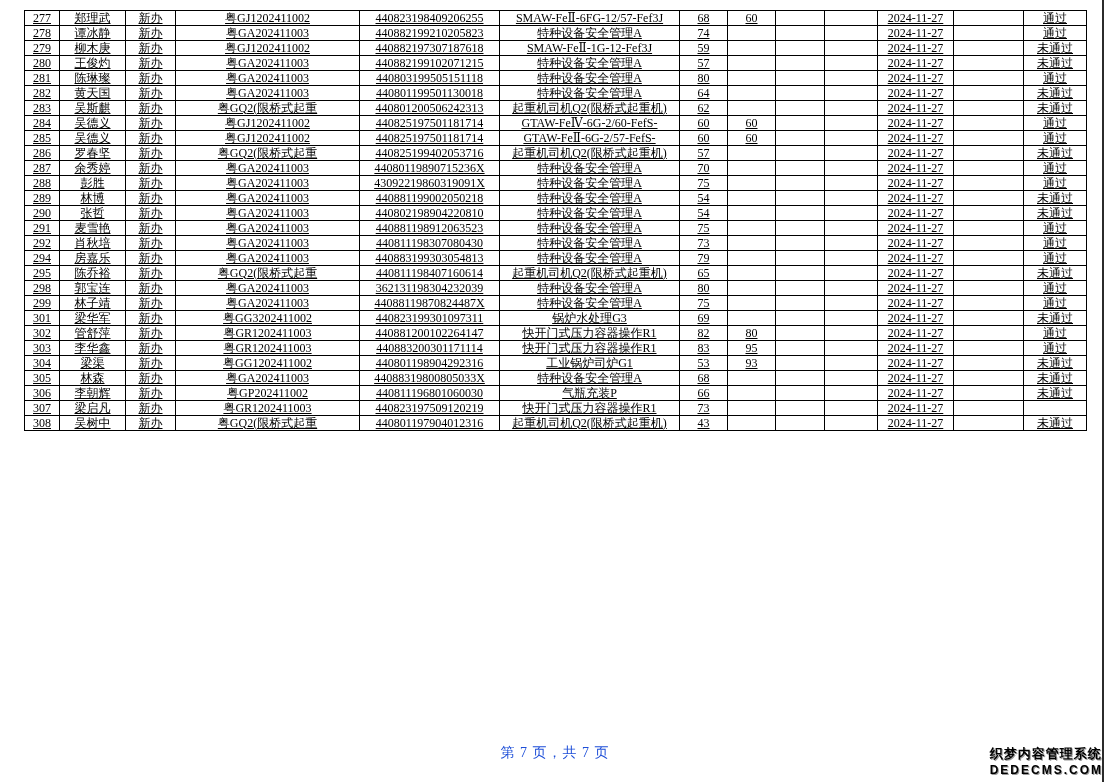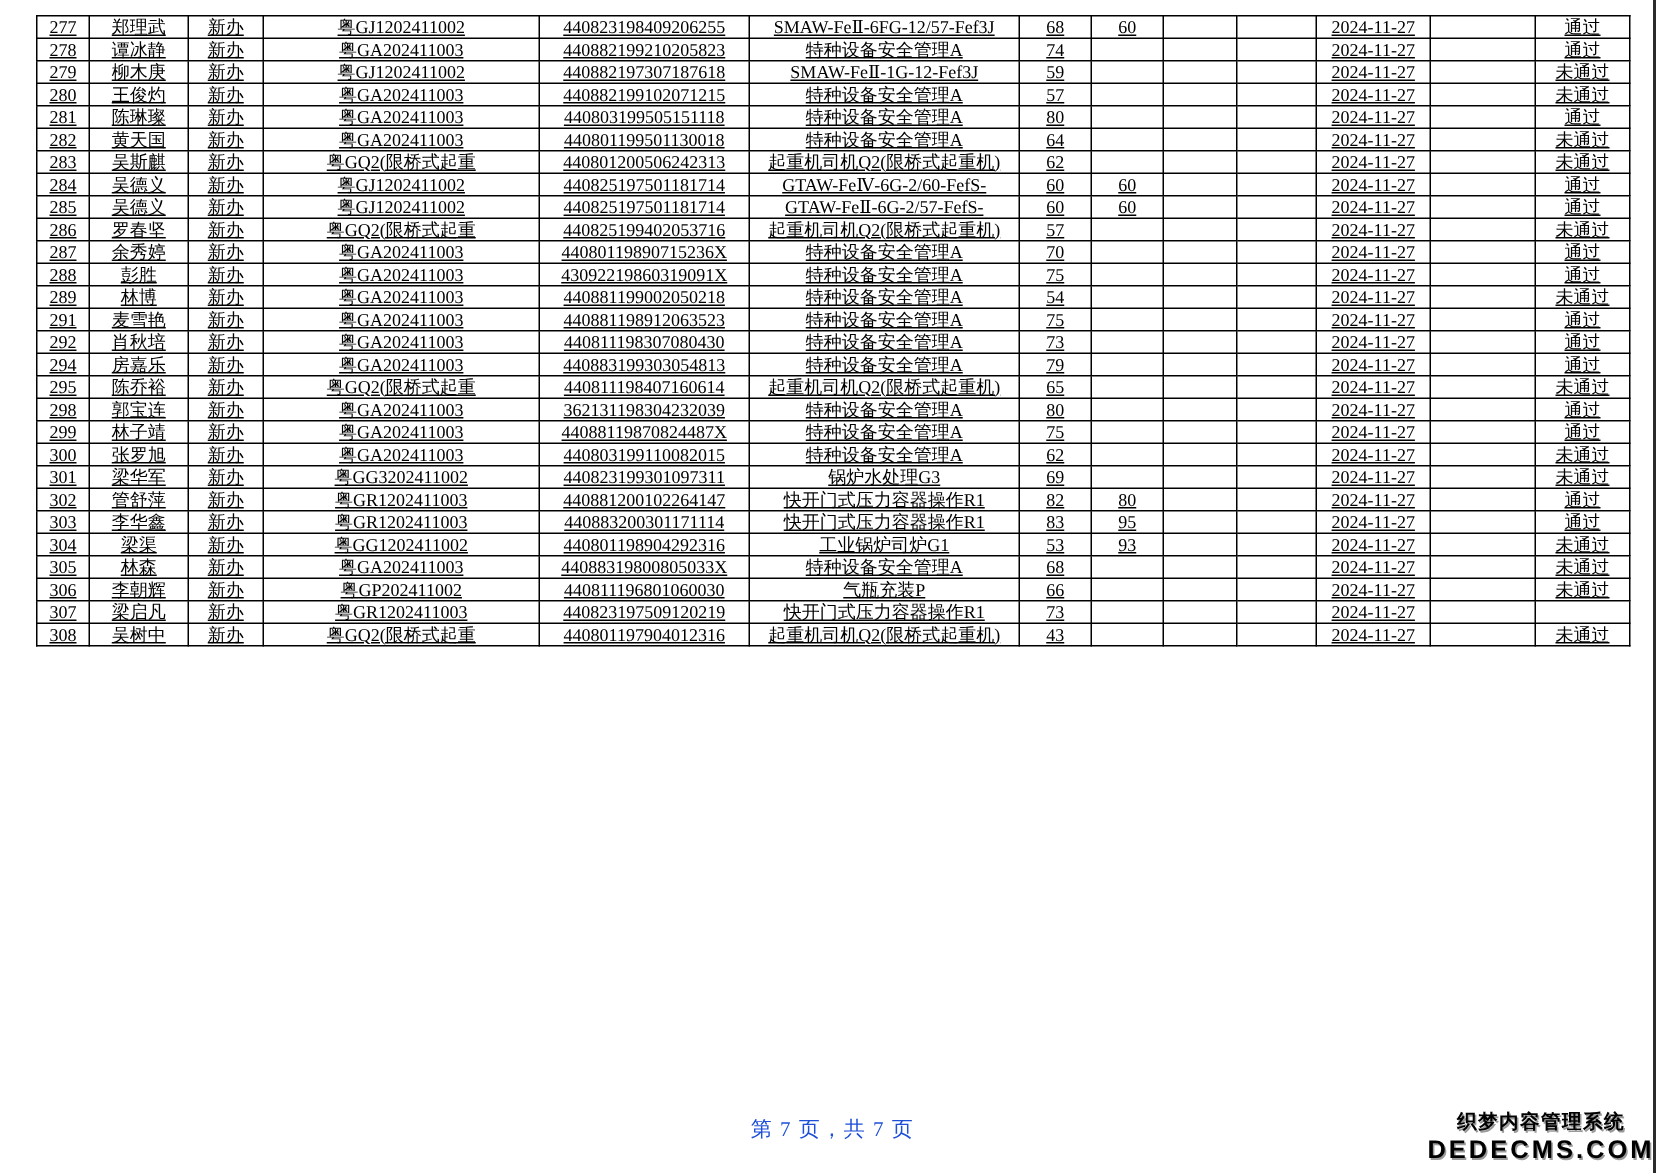--- a/index.html
+++ b/index.html
@@ -36,28 +36,28 @@
     left: 0; top: 744px;
     width: 100%;
     text-align: center;
     font-size: 14px;
     color: #1d4ed8;
     letter-spacing: 1px;
   }
   .watermark {
     position: absolute;
     right: 7px; bottom: 5px;
-    text-align: center;
+    text-align: left;
     color: #000;
     font-family: "Liberation Sans", "DejaVu Sans", sans-serif;
     font-weight: bold;
     text-shadow: 1px 1px 0 #9a9a9a;
   }
   .watermark .wm-line1 { font-size: 13px; letter-spacing: 1px; }
-  .watermark .wm-line2 { font-size: 17px; letter-spacing: 2px; }
+  .watermark .wm-line2 { font-size: 12px; letter-spacing: 2px; }
   .right-edge {
     position: absolute;
     left: 1102px; top: 0;
     width: 2px; height: 782px;
     background: #2b2b2b;
   }
 </style>
 </head>
 <body>
 
@@ -267,20 +267,35 @@
         <td>特种设备安全管理A</td>
         <td>54</td>
         <td></td>
         <td></td>
         <td></td>
         <td>2024-11-27</td>
         <td></td>
         <td>未通过</td>
       </tr>
       <tr>
+        <td>290</td>
+        <td>张哲</td>
+        <td>新办</td>
+        <td>粤GA202411003</td>
+        <td>440802198904220810</td>
+        <td>特种设备安全管理A</td>
+        <td>54</td>
+        <td></td>
+        <td></td>
+        <td></td>
+        <td>2024-11-27</td>
+        <td></td>
+        <td>未通过</td>
+      </tr>
+      <tr>
         <td>291</td>
         <td>麦雪艳</td>
         <td>新办</td>
         <td>粤GA202411003</td>
         <td>440881198912063523</td>
         <td>特种设备安全管理A</td>
         <td>75</td>
         <td></td>
         <td></td>
         <td></td>
@@ -355,35 +370,20 @@
         <td>粤GA202411003</td>
         <td>44088119870824487X</td>
         <td>特种设备安全管理A</td>
         <td>75</td>
         <td></td>
         <td></td>
         <td></td>
         <td>2024-11-27</td>
         <td></td>
         <td>通过</td>
-      </tr>
-      <tr>
-        <td>300</td>
-        <td>张罗旭</td>
-        <td>新办</td>
-        <td>粤GA202411003</td>
-        <td>440803199110082015</td>
-        <td>特种设备安全管理A</td>
-        <td>62</td>
-        <td></td>
-        <td></td>
-        <td></td>
-        <td>2024-11-27</td>
-        <td></td>
-        <td>未通过</td>
       </tr>
       <tr>
         <td>301</td>
         <td>梁华军</td>
         <td>新办</td>
         <td>粤GG3202411002</td>
         <td>440823199301097311</td>
         <td>锅炉水处理G3</td>
         <td>69</td>
         <td></td>

